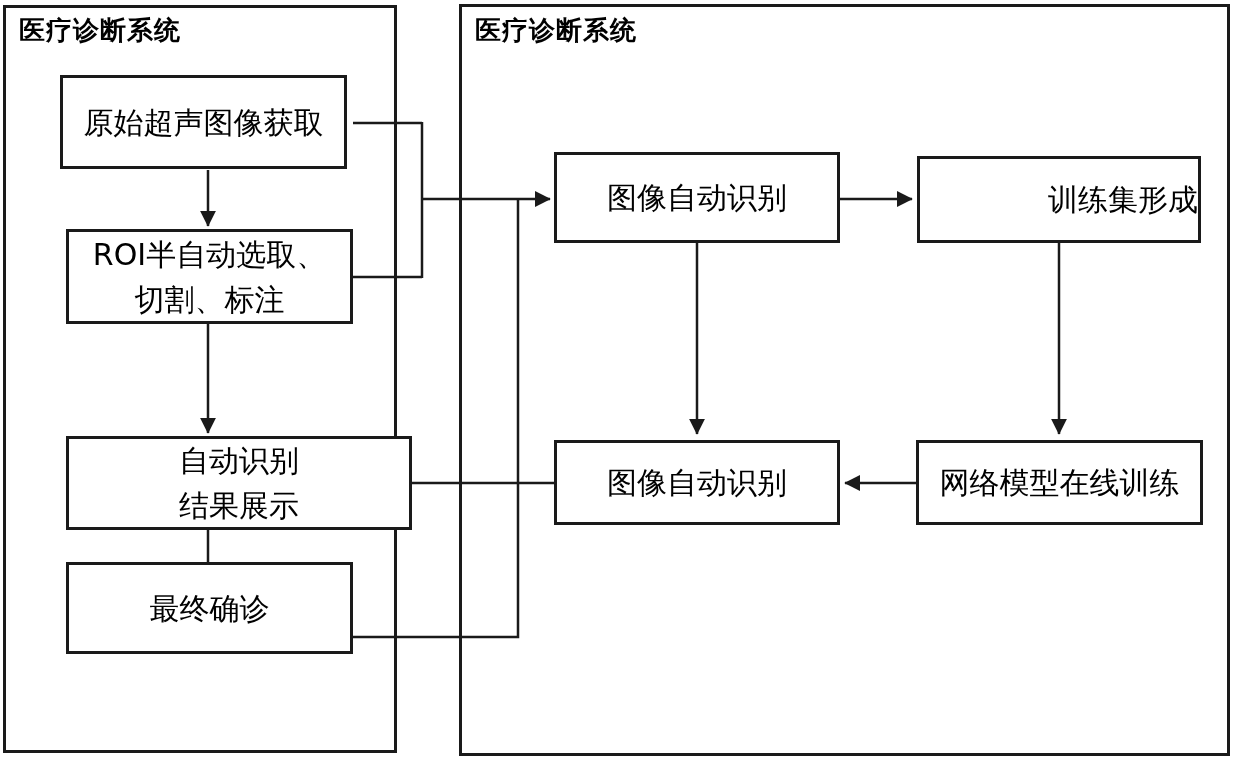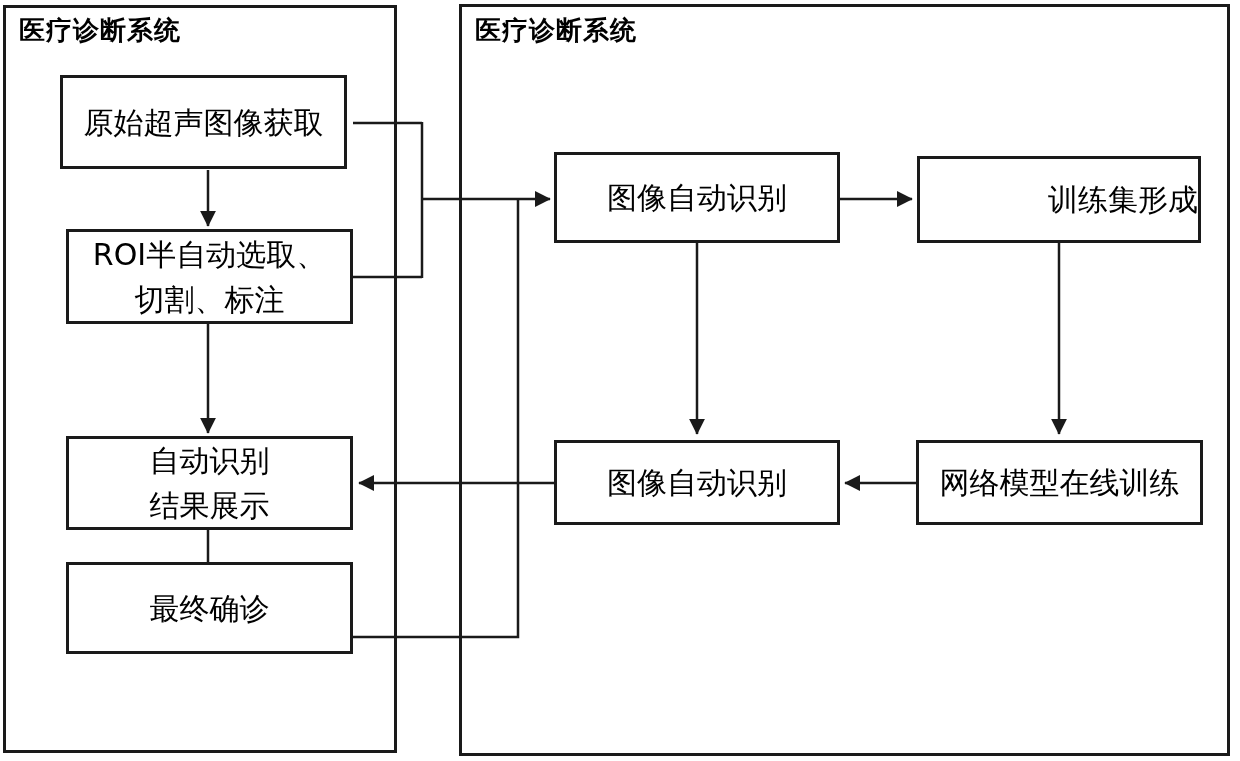--- a/index.html
+++ b/index.html
@@ -90,21 +90,21 @@
 
   <div class="node" style="left:60px; top:75px; width:287px; height:94px;">
     <div class="node-label">原始超声图像获取</div>
   </div>
 
   <div class="node" style="left:66px; top:229px; width:287px; height:95px;">
     <div class="node-label">ROI半自动选取、
 切割、标注</div>
   </div>
 
-  <div class="node" style="left:66px; top:436px; width:287px; height:94px;">
+  <div class="node" style="left:66px; top:436px; width:346px; height:94px;">
     <div class="node-label">自动识别
 结果展示</div>
   </div>
 
   <div class="node" style="left:66px; top:562px; width:287px; height:92px;">
     <div class="node-label">最终确诊</div>
   </div>
 
   <div class="node" style="left:554px; top:152px; width:286px; height:91px;">
     <div class="node-label">图像自动识别</div>

